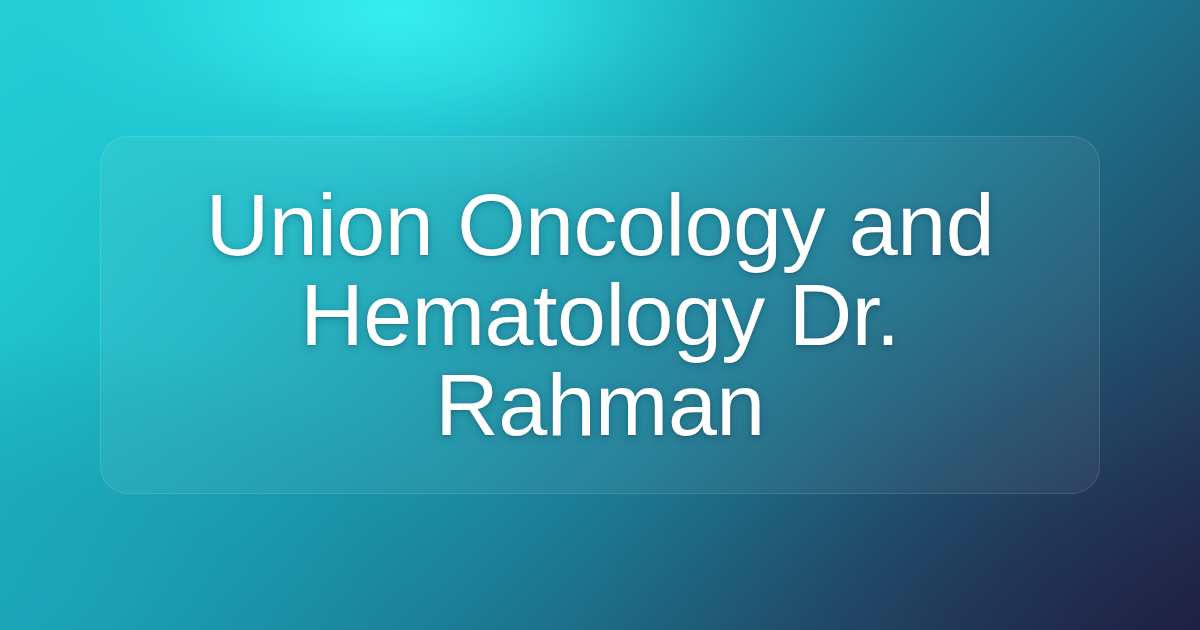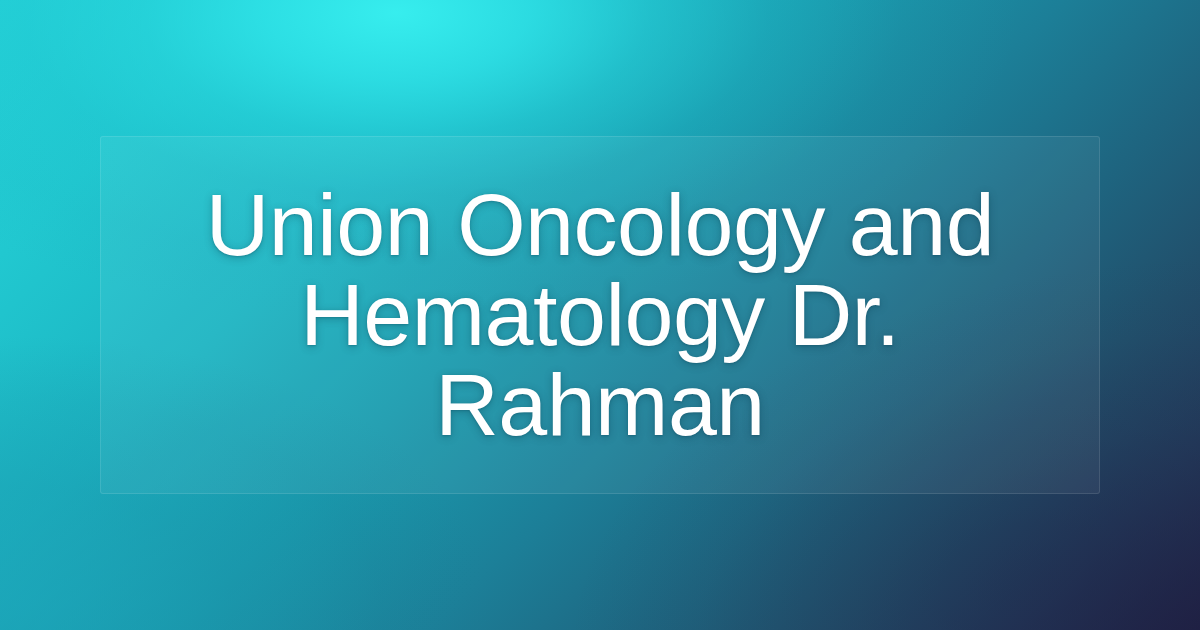--- a/index.html
+++ b/index.html
@@ -76,21 +76,21 @@
   }
 
   
   .title-card {
     position: absolute;
     left: 100px;
     top: 136px;
     width: 1000px;
     height: 358px;
     box-sizing: border-box;
-    border-radius: 3px;
+    border-radius: 28px;
     background: rgba(255, 255, 255, 0.055);
     border: 1px solid rgba(255, 255, 255, 0.11);
     display: flex;
     align-items: center;
     justify-content: center;
     padding: 0 46px;
   }
 
   
   .title-text {

